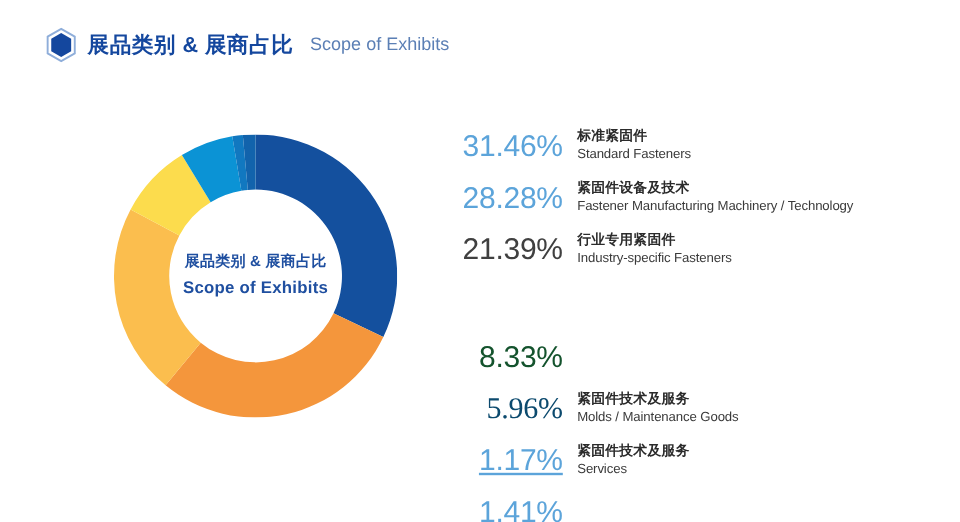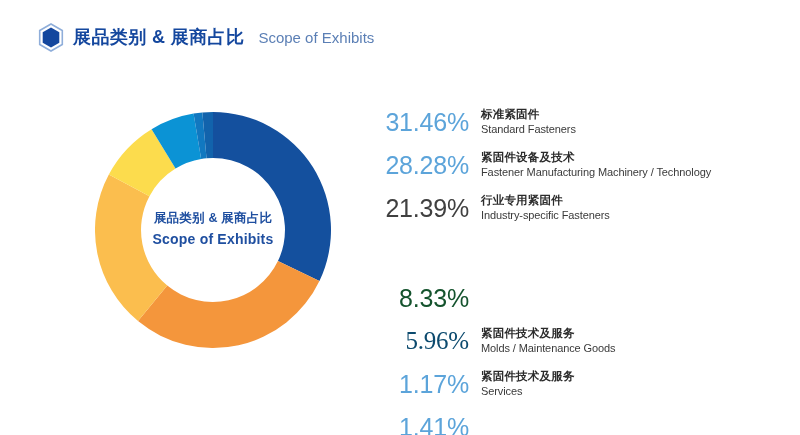--- a/index.html
+++ b/index.html
@@ -195,21 +195,21 @@
       </div>
     </div>
     <div class="legend-row">
       <div class="legend-pct" style="color: #0c4a6e; font-family: Liberation Serif, serif;">5.96%</div>
       <div class="legend-texts">
         <div class="legend-cn">紧固件技术及服务</div>
         <div class="legend-en">Molds / Maintenance Goods</div>
       </div>
     </div>
     <div class="legend-row">
-      <div class="legend-pct" style="color: rgb(92, 164, 218);">1.17%</div>
+      <div class="legend-pct" style="color: rgb(92, 164, 218); text-decoration: underline;">1.17%</div>
       <div class="legend-texts">
         <div class="legend-cn">紧固件技术及服务</div>
         <div class="legend-en"> Services</div>
       </div>
     </div>
     <div class="legend-row">
       <div class="legend-pct" style="color: rgb(92, 164, 218);">1.41%</div>
     </div>
   </div>
 

